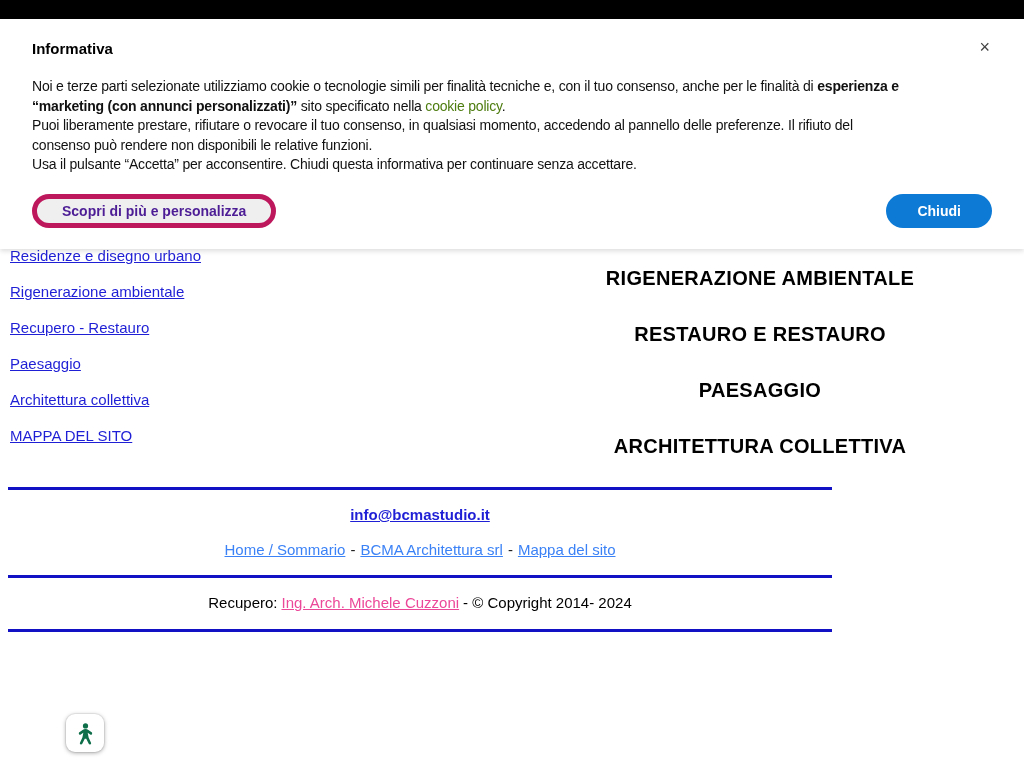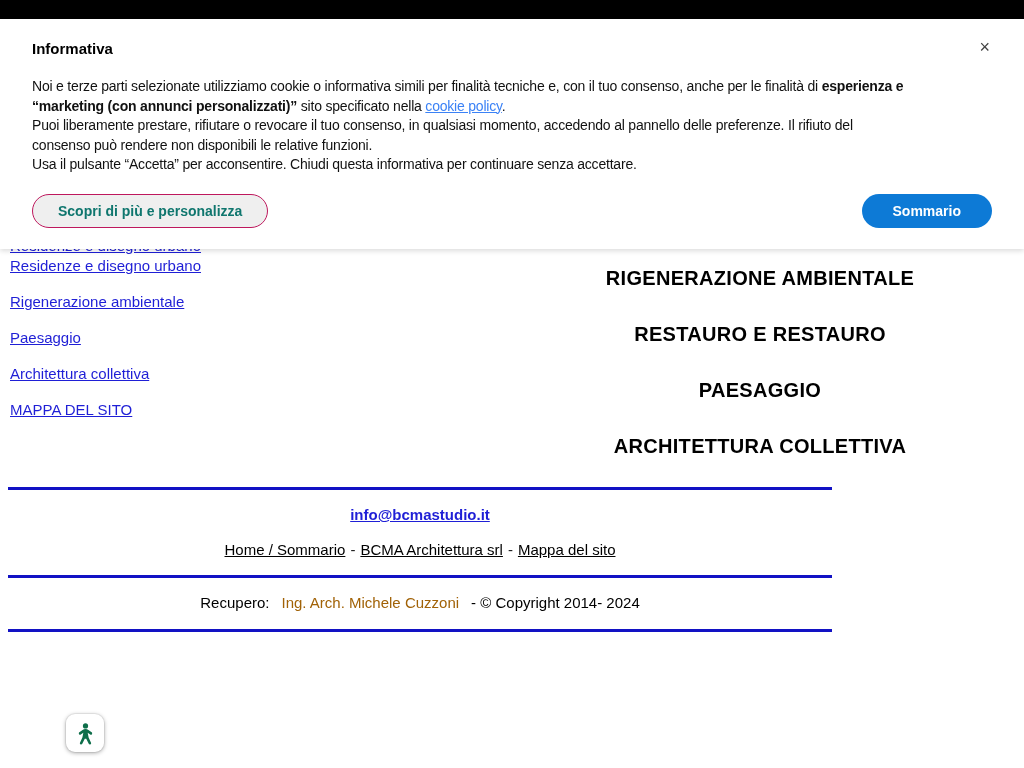--- a/index.html
+++ b/index.html
@@ -38,43 +38,43 @@
   }
   .banner-body {
     margin-top:20px;
     width:964px;
     font-size:14px; line-height:19.5px;
     letter-spacing:-0.2px;
     color:#111111;
     white-space:pre-line;
   }
   .banner-body b { font-weight:bold; }
-  .banner-body a { color:#3b82f6; text-decoration:underline; cursor:pointer; }
+  .banner-body a { color:#4d7c0f; cursor:pointer; }
   .banner-actions {
     margin-top:19px;
     display:flex; justify-content:space-between; align-items:center;
   }
   .btn {
     height:34px; border-radius:17px;
     font-family:"Liberation Sans", sans-serif;
     font-size:14px; font-weight:bold;
     display:inline-flex; align-items:center; justify-content:center;
     cursor:pointer;
   }
   .btn-customize {
-    background:#efefef; border:1px solid #be185d; color:#0f766e;
+    background:#efefef; border:5px solid #be185d; color:#4c1d95;
     padding:0 25px;
   }
   .btn-accept {
     background:#0d7ad6; border:none; color:#ffffff;
     padding:0 31px;
   }
 
   
-  .menu { position:absolute; left:10px; top:248px; list-style:none; }
+  .menu { position:absolute; left:10px; top:238px; list-style:none; }
   .menu-frag {
     height:7px; width:210px; overflow:hidden; margin-bottom:2px;
   }
   .menu-frag span {
     display:block; margin-top:-11px;
     font-size:15px; line-height:18px;
     color:#1f1fd6; text-decoration:underline;
     white-space:nowrap;
   }
   .menu-item { height:36px; }
@@ -96,63 +96,66 @@
   .site-footer {
     position:absolute; top:487px; left:0; width:840px;
     text-align:center; font-size:15px; color:#000000;
   }
   .rule { height:3px; background:#1212c4; margin:0 8px; border:none; }
   .rule-2 { margin-top:17px; }
   .rule-3 { margin-top:18px; }
   .footer-email { margin-top:17px; line-height:16px; }
   .footer-email a { color:#1f1fd6; font-weight:bold; text-decoration:underline; cursor:pointer; }
   .footer-nav { margin-top:19px; line-height:16px; }
-  .footer-nav a { color:#000000; text-decoration:underline; cursor:pointer;text-align:center; }
+  .footer-nav a { color:#3b82f6; text-decoration:underline; cursor:pointer;text-align:center; }
   .footer-nav .sep { color:#222222; margin:0 5px; }
   .footer-webmaster { margin-top:17px; line-height:16px; }
-  .footer-webmaster a { color:#a16207; cursor:pointer; margin:0 12px; }
+  .footer-webmaster a { color:#ec4899; text-decoration:underline; cursor:pointer; margin:0 4px; }
 
   
   .accessibility-btn {
     position:absolute; left:66px; top:714px;
     width:38px; height:38px;
     background:#ffffff; border:none; border-radius:9px;
     box-shadow:0 1px 4px rgba(0,0,0,0.35), 0 0 0 1px rgba(0,0,0,0.05);
     display:flex; align-items:center; justify-content:center;
     cursor:pointer;
   }
 </style>
 </head>
 <body>
 
 <div class="topbar"></div>
 
 <div class="banner">
   <div class="banner-title">Informativa</div>
   <button class="banner-close">×</button>
-  <div class="banner-body"><span>Noi e terze parti selezionate utilizziamo cookie o informativa simili per finalità tecniche e, con il tuo consenso, anche per le finalità di </span><b>esperienza e
+  <div class="banner-body"><span>Noi e terze parti selezionate utilizziamo cookie o tecnologie simili per finalità tecniche e, con il tuo consenso, anche per le finalità di </span><b>esperienza e
 “marketing (con annunci personalizzati)”</b><span> sito specificato nella </span><a>cookie policy</a><span>.
 Puoi liberamente prestare, rifiutare o revocare il tuo consenso, in qualsiasi momento, accedendo al pannello delle preferenze. Il rifiuto del
 consenso può rendere non disponibili le relative funzioni.
 Usa il pulsante “Accetta” per acconsentire. Chiudi questa informativa per continuare senza accettare.</span></div>
   <div class="banner-actions">
     <button class="btn btn-customize">Scopri di più e personalizza</button>
-    <button class="btn btn-accept">Sommario</button>
+    <button class="btn btn-accept">Chiudi</button>
   </div>
 </div>
 
 <nav class="menu">
   <div class="menu-frag">
     <span>Residenze e disegno urbano</span>
   </div>
   <div class="menu-item">
     <a>Residenze e disegno urbano</a>
   </div>
   <div class="menu-item">
     <a>Rigenerazione ambientale</a>
+  </div>
+  <div class="menu-item">
+    <a>Recupero - Restauro</a>
   </div>
   <div class="menu-item">
     <a>Paesaggio</a>
   </div>
   <div class="menu-item">
     <a>Architettura collettiva</a>
   </div>
   <div class="menu-item">
     <a>MAPPA DEL SITO</a>
   </div>

